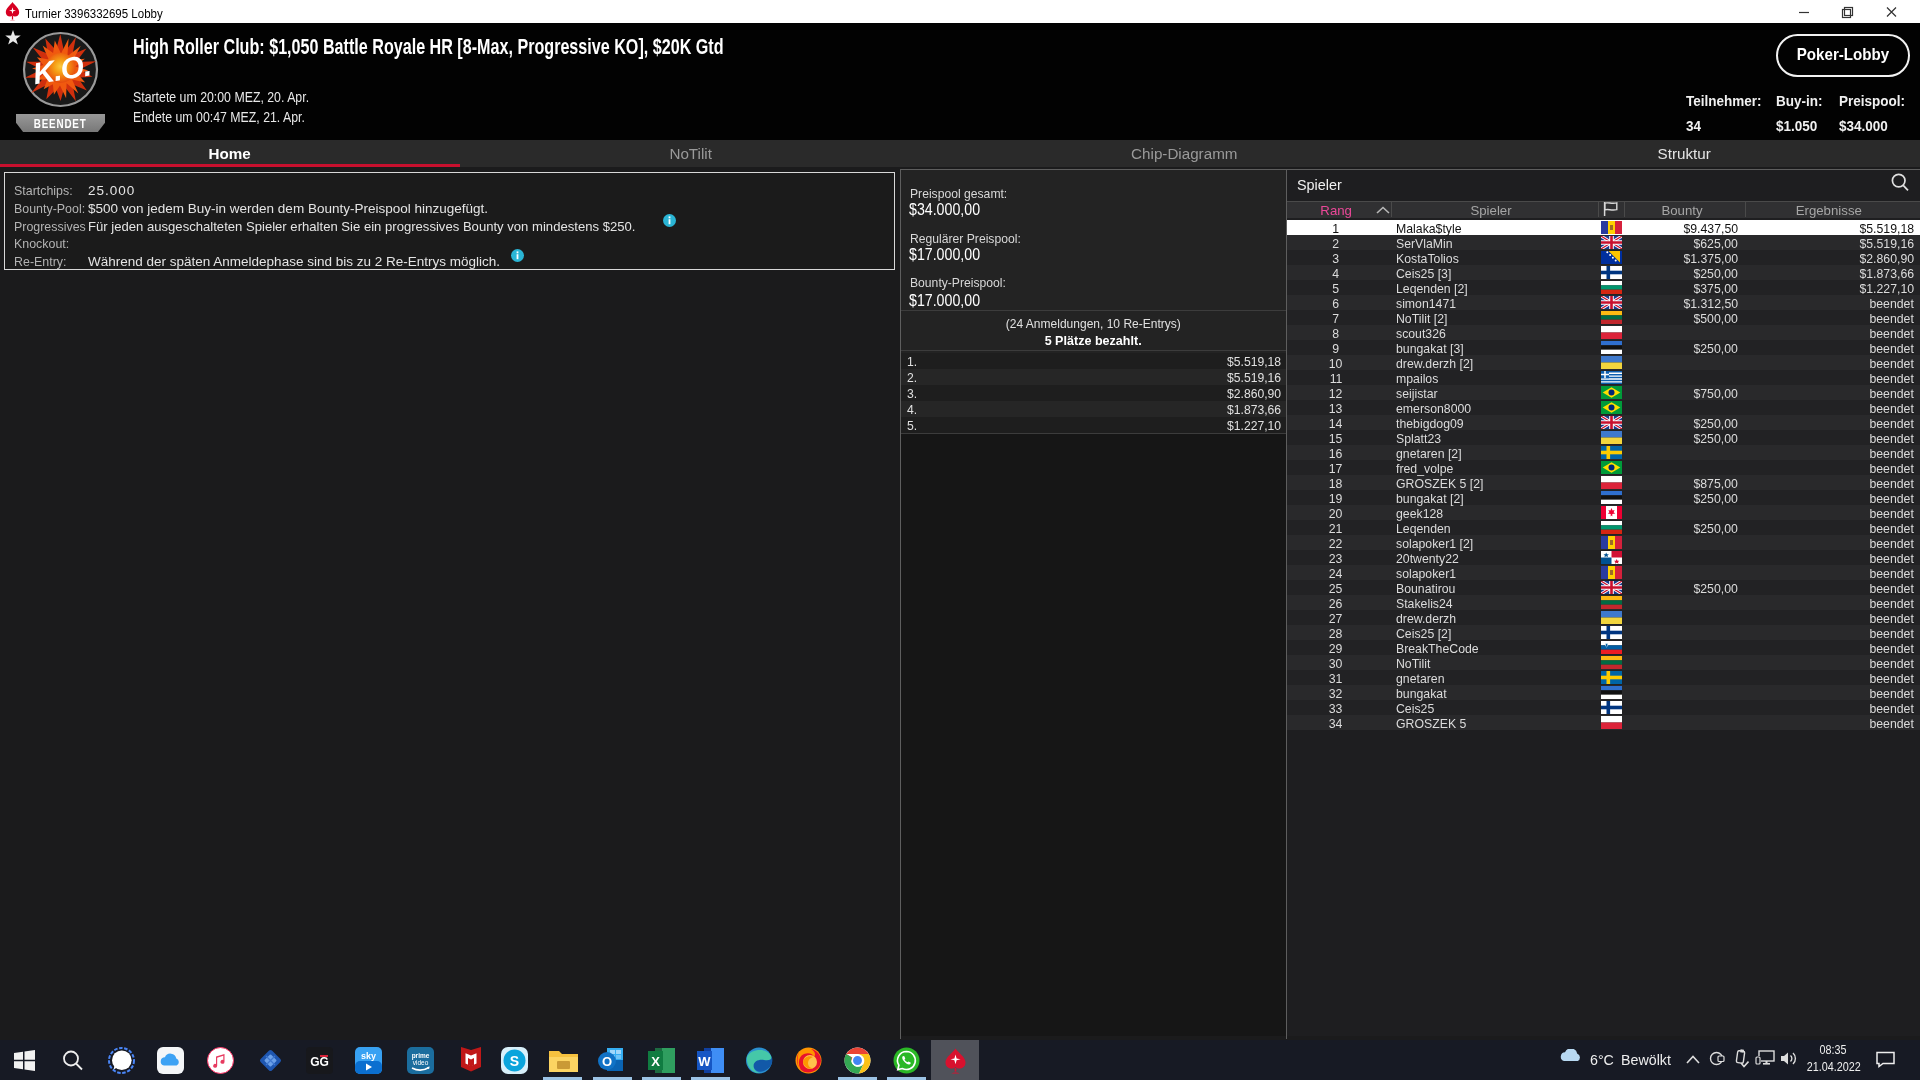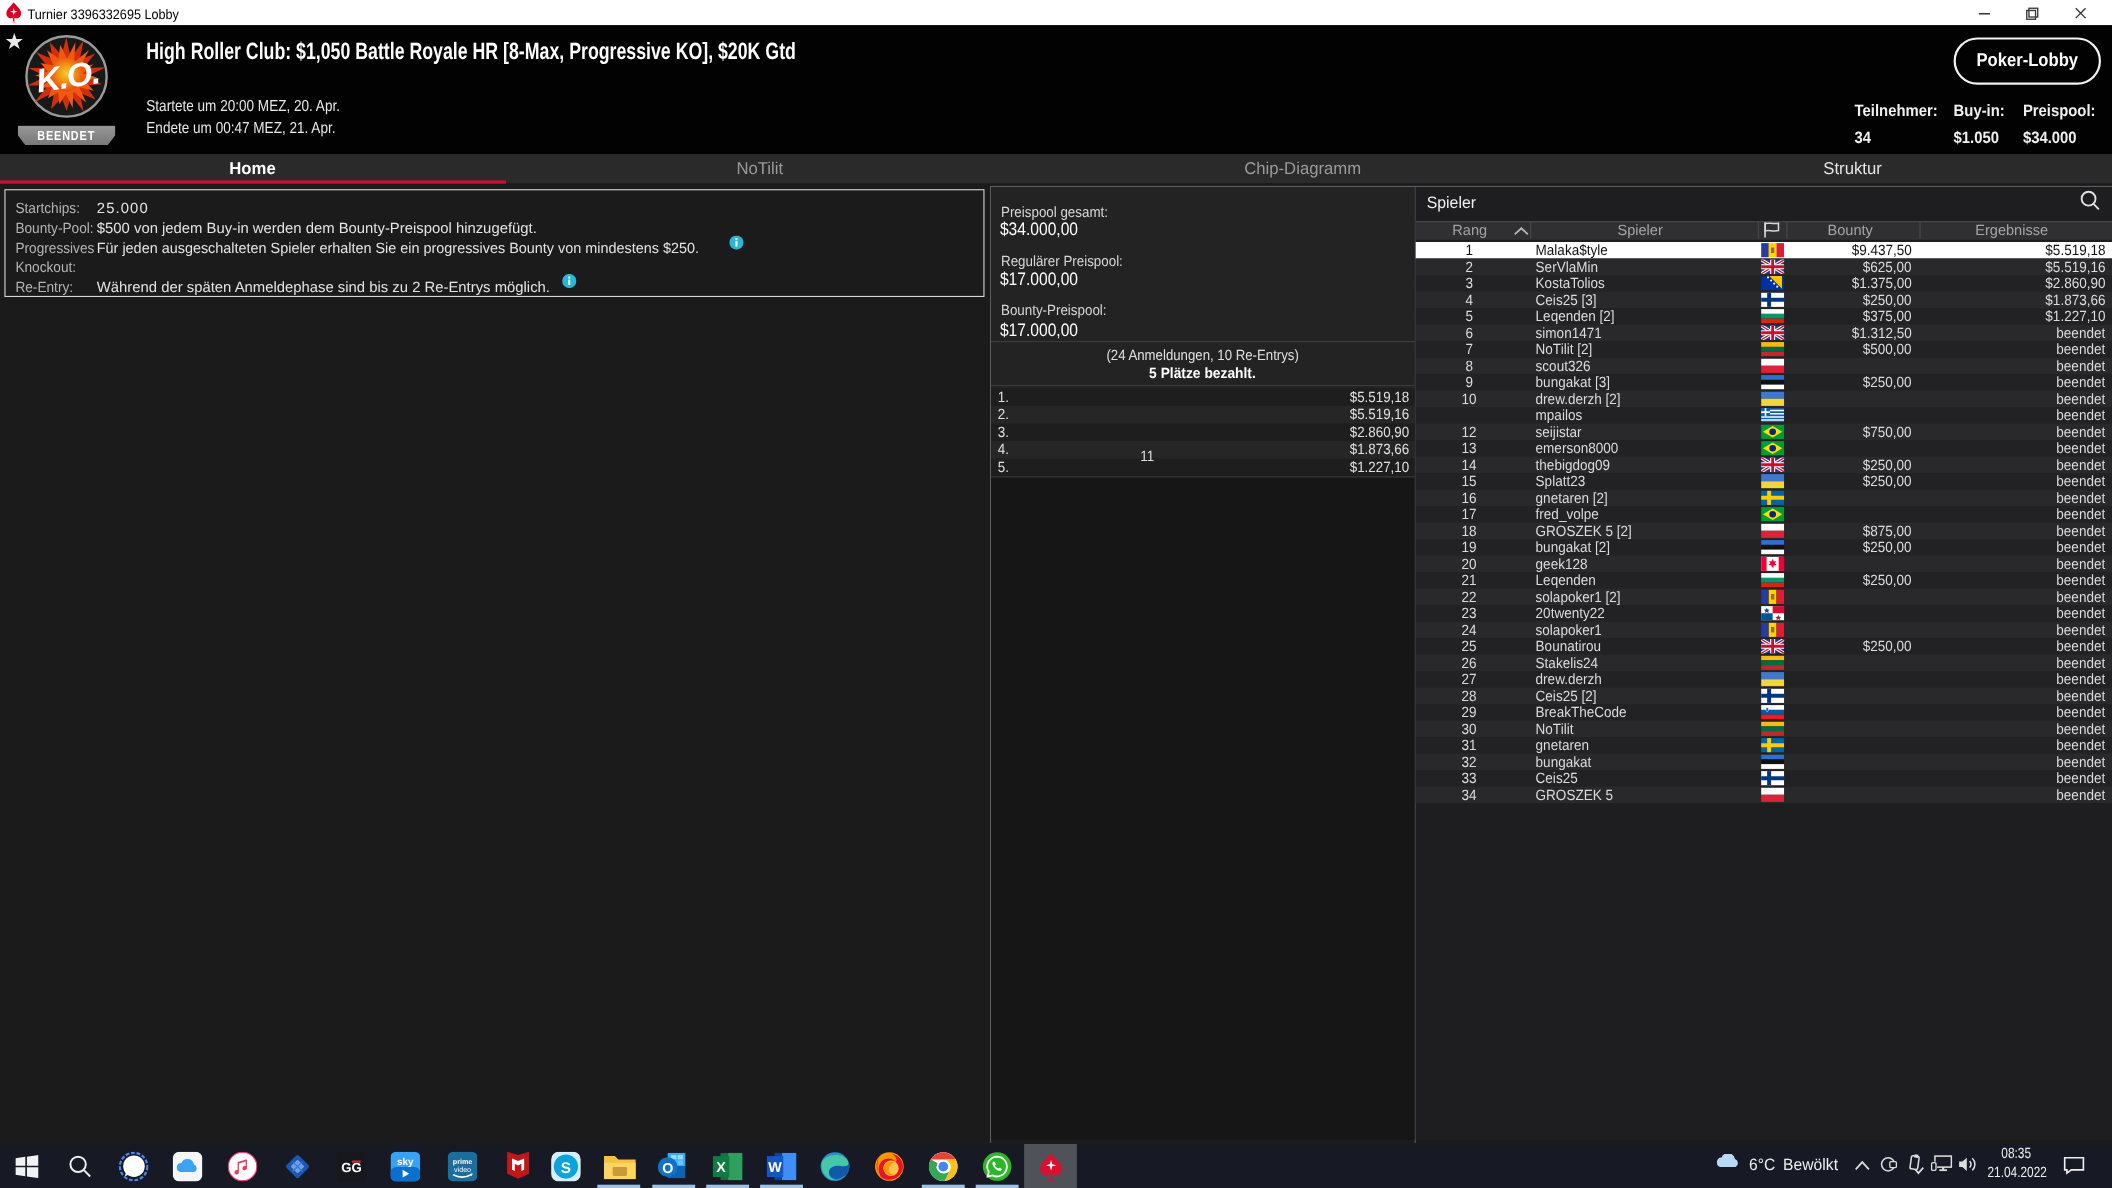--- a/index.html
+++ b/index.html
@@ -113,21 +113,21 @@
 <div class="tx" style="left:1297px;top:176.0px;text-align:left;line-height:18px;"><span style="display:inline-block;line-height:18px;font-size:15px;font-weight:400;color:#f0f0f0;transform:scaleX(0.96);transform-origin:0 50%;">Spieler</span></div>
 <svg class="abs" style="left:1890px;top:173px" width="20" height="20" viewBox="0 0 20 20">
     <circle cx="8.7" cy="7.6" r="6.3" fill="none" stroke="#e0e0e0" stroke-width="1.7"></circle>
     <path d="M13.2,12.4 L18,17.4" stroke="#e0e0e0" stroke-width="1.7"></path>
   </svg>
 <div class="abs" style="left:1287px;top:201px;width:633px;height:17px;background:#303032;border-top:1px solid #4a4a4a;"></div>
 <div class="abs" style="left:1391px;top:202px;width:1px;height:15px;background:#4a4a4a;"></div>
 <div class="abs" style="left:1598px;top:202px;width:1px;height:15px;background:#4a4a4a;"></div>
 <div class="abs" style="left:1624px;top:202px;width:1px;height:15px;background:#4a4a4a;"></div>
 <div class="abs" style="left:1745px;top:202px;width:1px;height:15px;background:#4a4a4a;"></div>
-<div class="tx" style="left:1036px;top:202.0px;width:600px;text-align:center;line-height:16px;"><span style="display:inline-block;line-height:16px;font-size:13.5px;font-weight:400;color:#a3a3a3;transform:scaleX(0.98);transform-origin:50% 50%;">Rang</span></div>
+<div class="tx" style="left:1036px;top:202.0px;width:600px;text-align:center;line-height:16px;"><span style="display:inline-block;line-height:16px;font-size:13.5px;font-weight:400;color:#ec4899;transform:scaleX(0.98);transform-origin:50% 50%;">Rang</span></div>
 <svg class="abs" style="left:1376px;top:206px" width="14" height="8" viewBox="0 0 14 8">
     <path d="M1,7 L7,1.5 L13,7" fill="none" stroke="#b8b8b8" stroke-width="1.6"></path>
   </svg>
 <div class="tx" style="left:1191px;top:202.0px;width:600px;text-align:center;line-height:16px;"><span style="display:inline-block;line-height:16px;font-size:13.5px;font-weight:400;color:#a6a6a6;transform:scaleX(0.98);transform-origin:50% 50%;">Spieler</span></div>
 <svg class="abs" style="left:1600px;top:201px" width="20" height="16" viewBox="0 0 20 16">
     <path d="M4.6,1 V15" stroke="#d8d8d8" stroke-width="1.5"></path>
     <path d="M4.8,2.2 C8,1 11.5,3.1 16.8,1.9 L16.8,8.6 C11.5,9.8 8,7.7 4.8,8.9 Z" fill="none" stroke="#d8d8d8" stroke-width="1.4"></path>
   </svg>
 <div class="tx" style="left:1382px;top:202.0px;width:600px;text-align:center;line-height:16px;"><span style="display:inline-block;line-height:16px;font-size:13.5px;font-weight:400;color:#a6a6a6;transform:scaleX(0.98);transform-origin:50% 50%;">Bounty</span></div>
 <div class="tx" style="left:1529px;top:202.0px;width:600px;text-align:center;line-height:16px;"><span style="display:inline-block;line-height:16px;font-size:13.5px;font-weight:400;color:#a6a6a6;transform:scaleX(0.98);transform-origin:50% 50%;">Ergebnisse</span></div>
@@ -272,21 +272,21 @@
 <div class="tx" style="left:1314px;top:339.5px;width:600px;text-align:right;line-height:16px;"><span style="display:inline-block;line-height:16px;font-size:13.5px;font-weight:400;color:#dcdcdc;transform:scaleX(0.91);transform-origin:100% 50%;">beendet</span></div>
 <div class="tx" style="left:1036px;top:354.5px;width:600px;text-align:center;line-height:16px;"><span style="display:inline-block;line-height:16px;font-size:13.5px;font-weight:400;color:#dcdcdc;transform:scaleX(0.91);transform-origin:50% 50%;">10</span></div>
 <div class="tx" style="left:1396px;top:354.5px;text-align:left;line-height:16px;text-decoration:underline;"><span style="display:inline-block;line-height:16px;font-size:13.5px;font-weight:400;color:#dcdcdc;transform:scaleX(0.91);transform-origin:0 50%;">drew.derzh [2]</span></div>
 <div class="abs" style="left:1601px;top:356px;">
     <svg width="21" height="13" viewBox="0 0 21 13" style="display:block">
       <rect width="21" height="6.5" fill="#3f79cc"></rect>
       <rect y="6.5" width="21" height="6.5" fill="#f2d53d"></rect>
     </svg>
   </div>
 <div class="tx" style="left:1314px;top:354.5px;width:600px;text-align:right;line-height:16px;"><span style="display:inline-block;line-height:16px;font-size:13.5px;font-weight:400;color:#dcdcdc;transform:scaleX(0.91);transform-origin:100% 50%;">beendet</span></div>
-<div class="tx" style="left:1036px;top:369.5px;width:600px;text-align:left;line-height:16px;margin-top:37px;"><span style="display:inline-block;line-height:16px;font-size:13.5px;font-weight:400;color:#dcdcdc;transform:scaleX(0.91);transform-origin:50% 50%;">11</span></div>
+<div class="tx" style="left:1036px;top:369.5px;width:600px;text-align:center;line-height:16px;"><span style="display:inline-block;line-height:16px;font-size:13.5px;font-weight:400;color:#dcdcdc;transform:scaleX(0.91);transform-origin:50% 50%;">11</span></div>
 <div class="tx" style="left:1396px;top:369.5px;text-align:left;line-height:16px;"><span style="display:inline-block;line-height:16px;font-size:13.5px;font-weight:400;color:#dcdcdc;transform:scaleX(0.91);transform-origin:0 50%;">mpailos</span></div>
 <div class="abs" style="left:1601px;top:371px;">
     <svg width="21" height="13" viewBox="0 0 21 13" style="display:block">
       <rect width="21" height="13" fill="#0d5eaf"></rect>
       <path d="M0,2.2 H21 M0,5.1 H21 M0,8 H21 M0,10.9 H21" stroke="#fff" stroke-width="1.4"></path>
       <rect width="8" height="7.3" fill="#0d5eaf"></rect>
       <path d="M4,0 V7.3 M0,3.6 H8" stroke="#fff" stroke-width="1.5"></path>
     </svg>
   </div>
 <div class="tx" style="left:1314px;top:369.5px;width:600px;text-align:right;line-height:16px;"><span style="display:inline-block;line-height:16px;font-size:13.5px;font-weight:400;color:#dcdcdc;transform:scaleX(0.91);transform-origin:100% 50%;">beendet</span></div>

